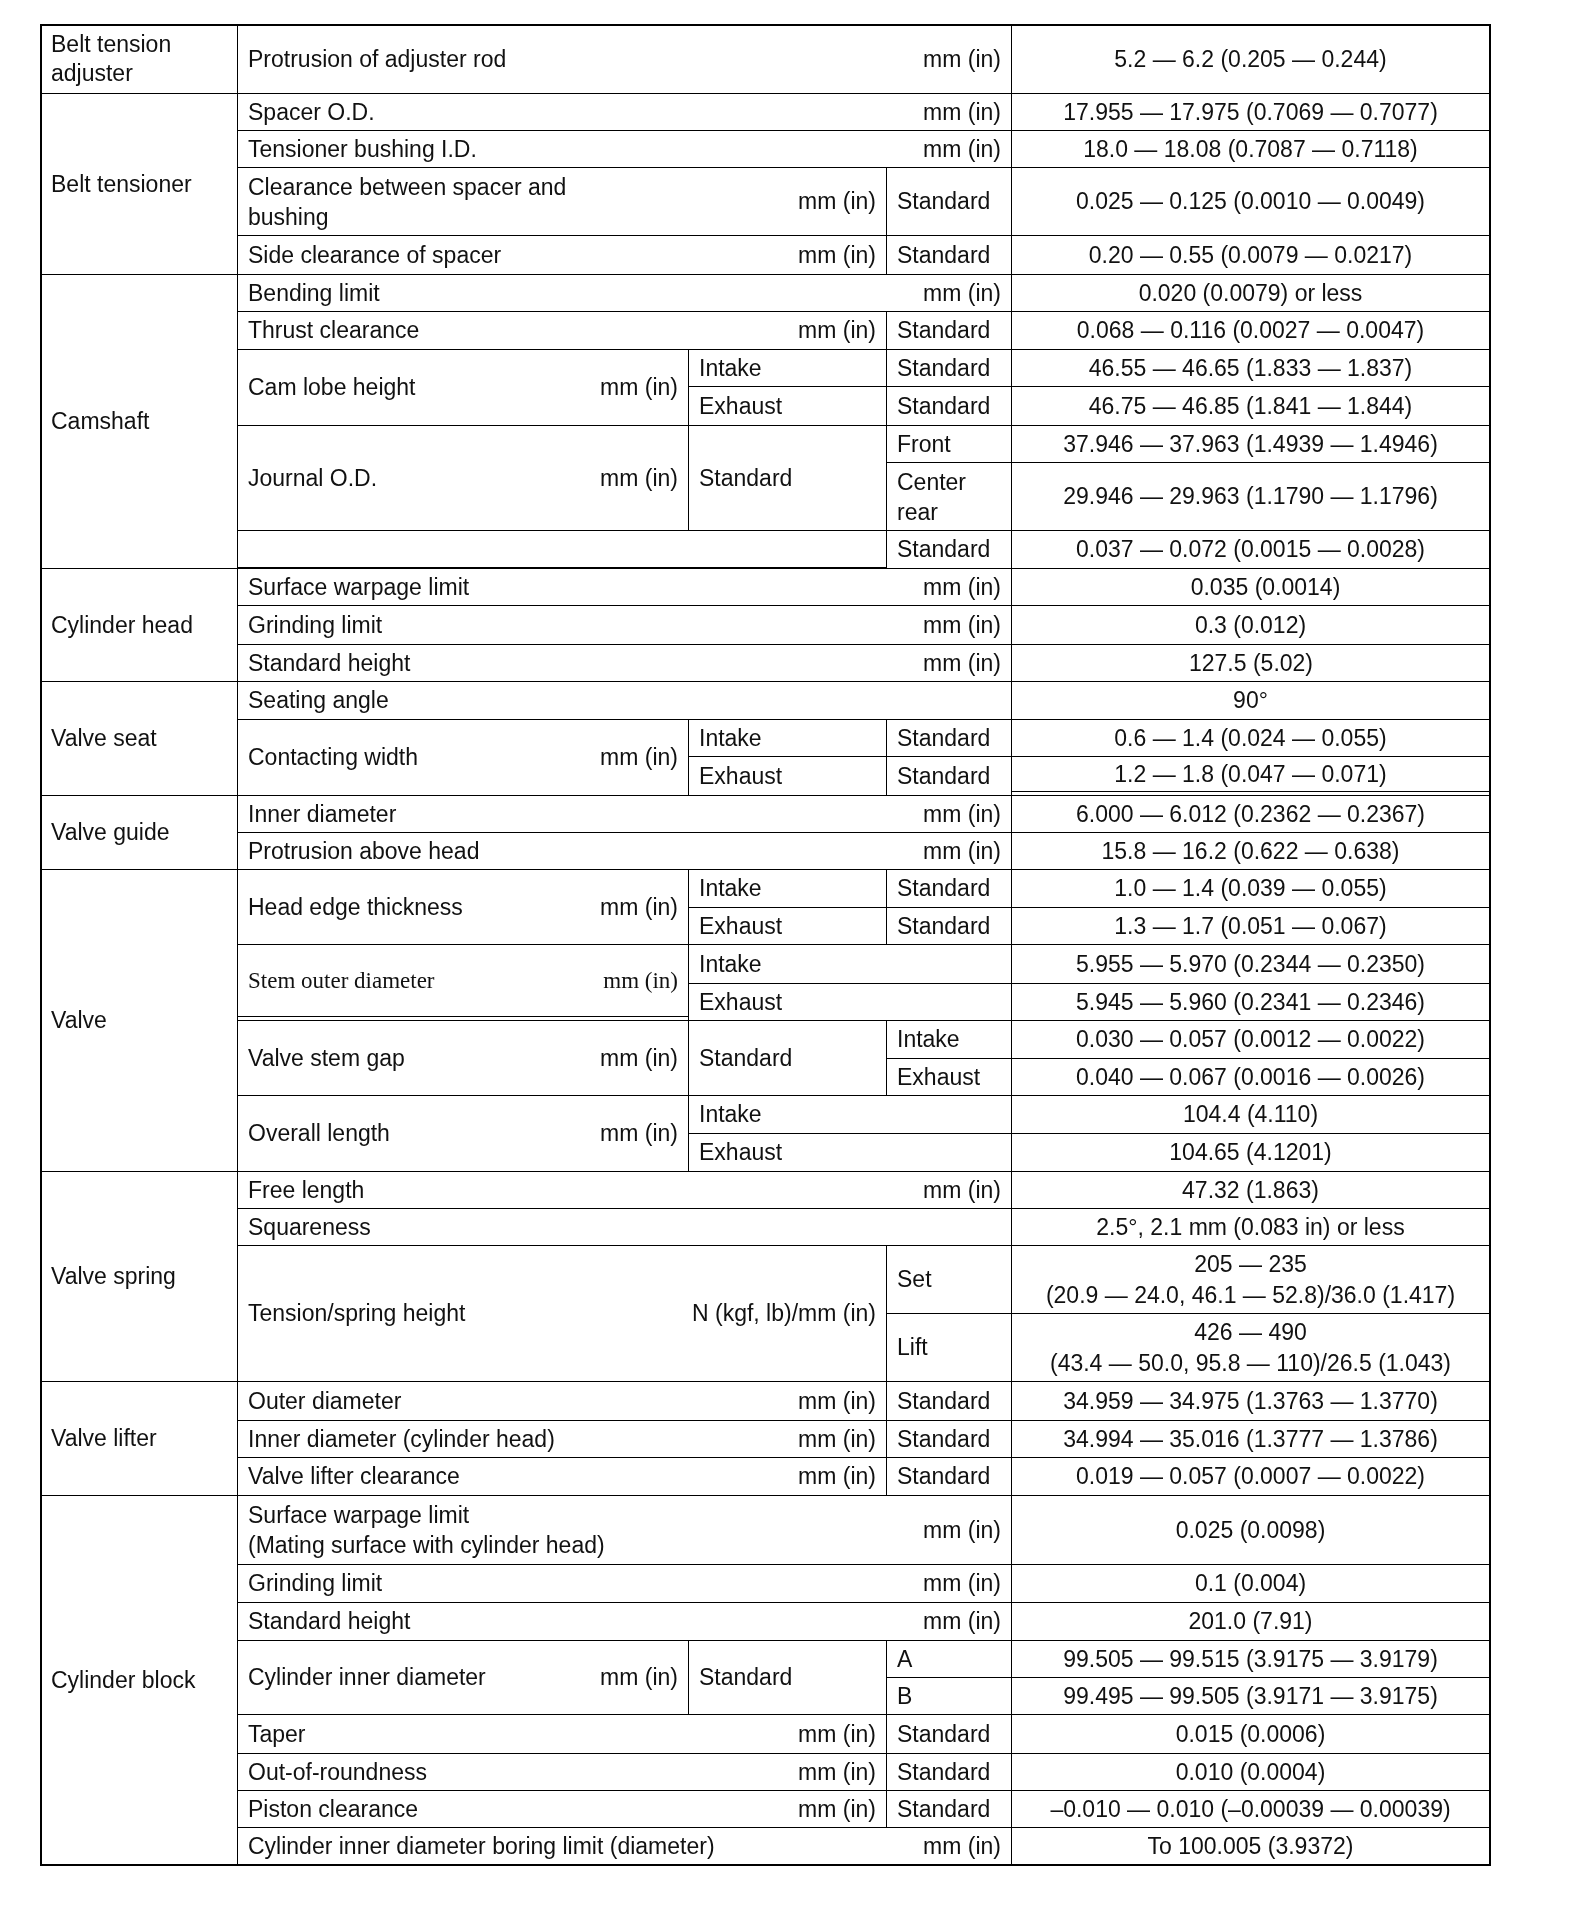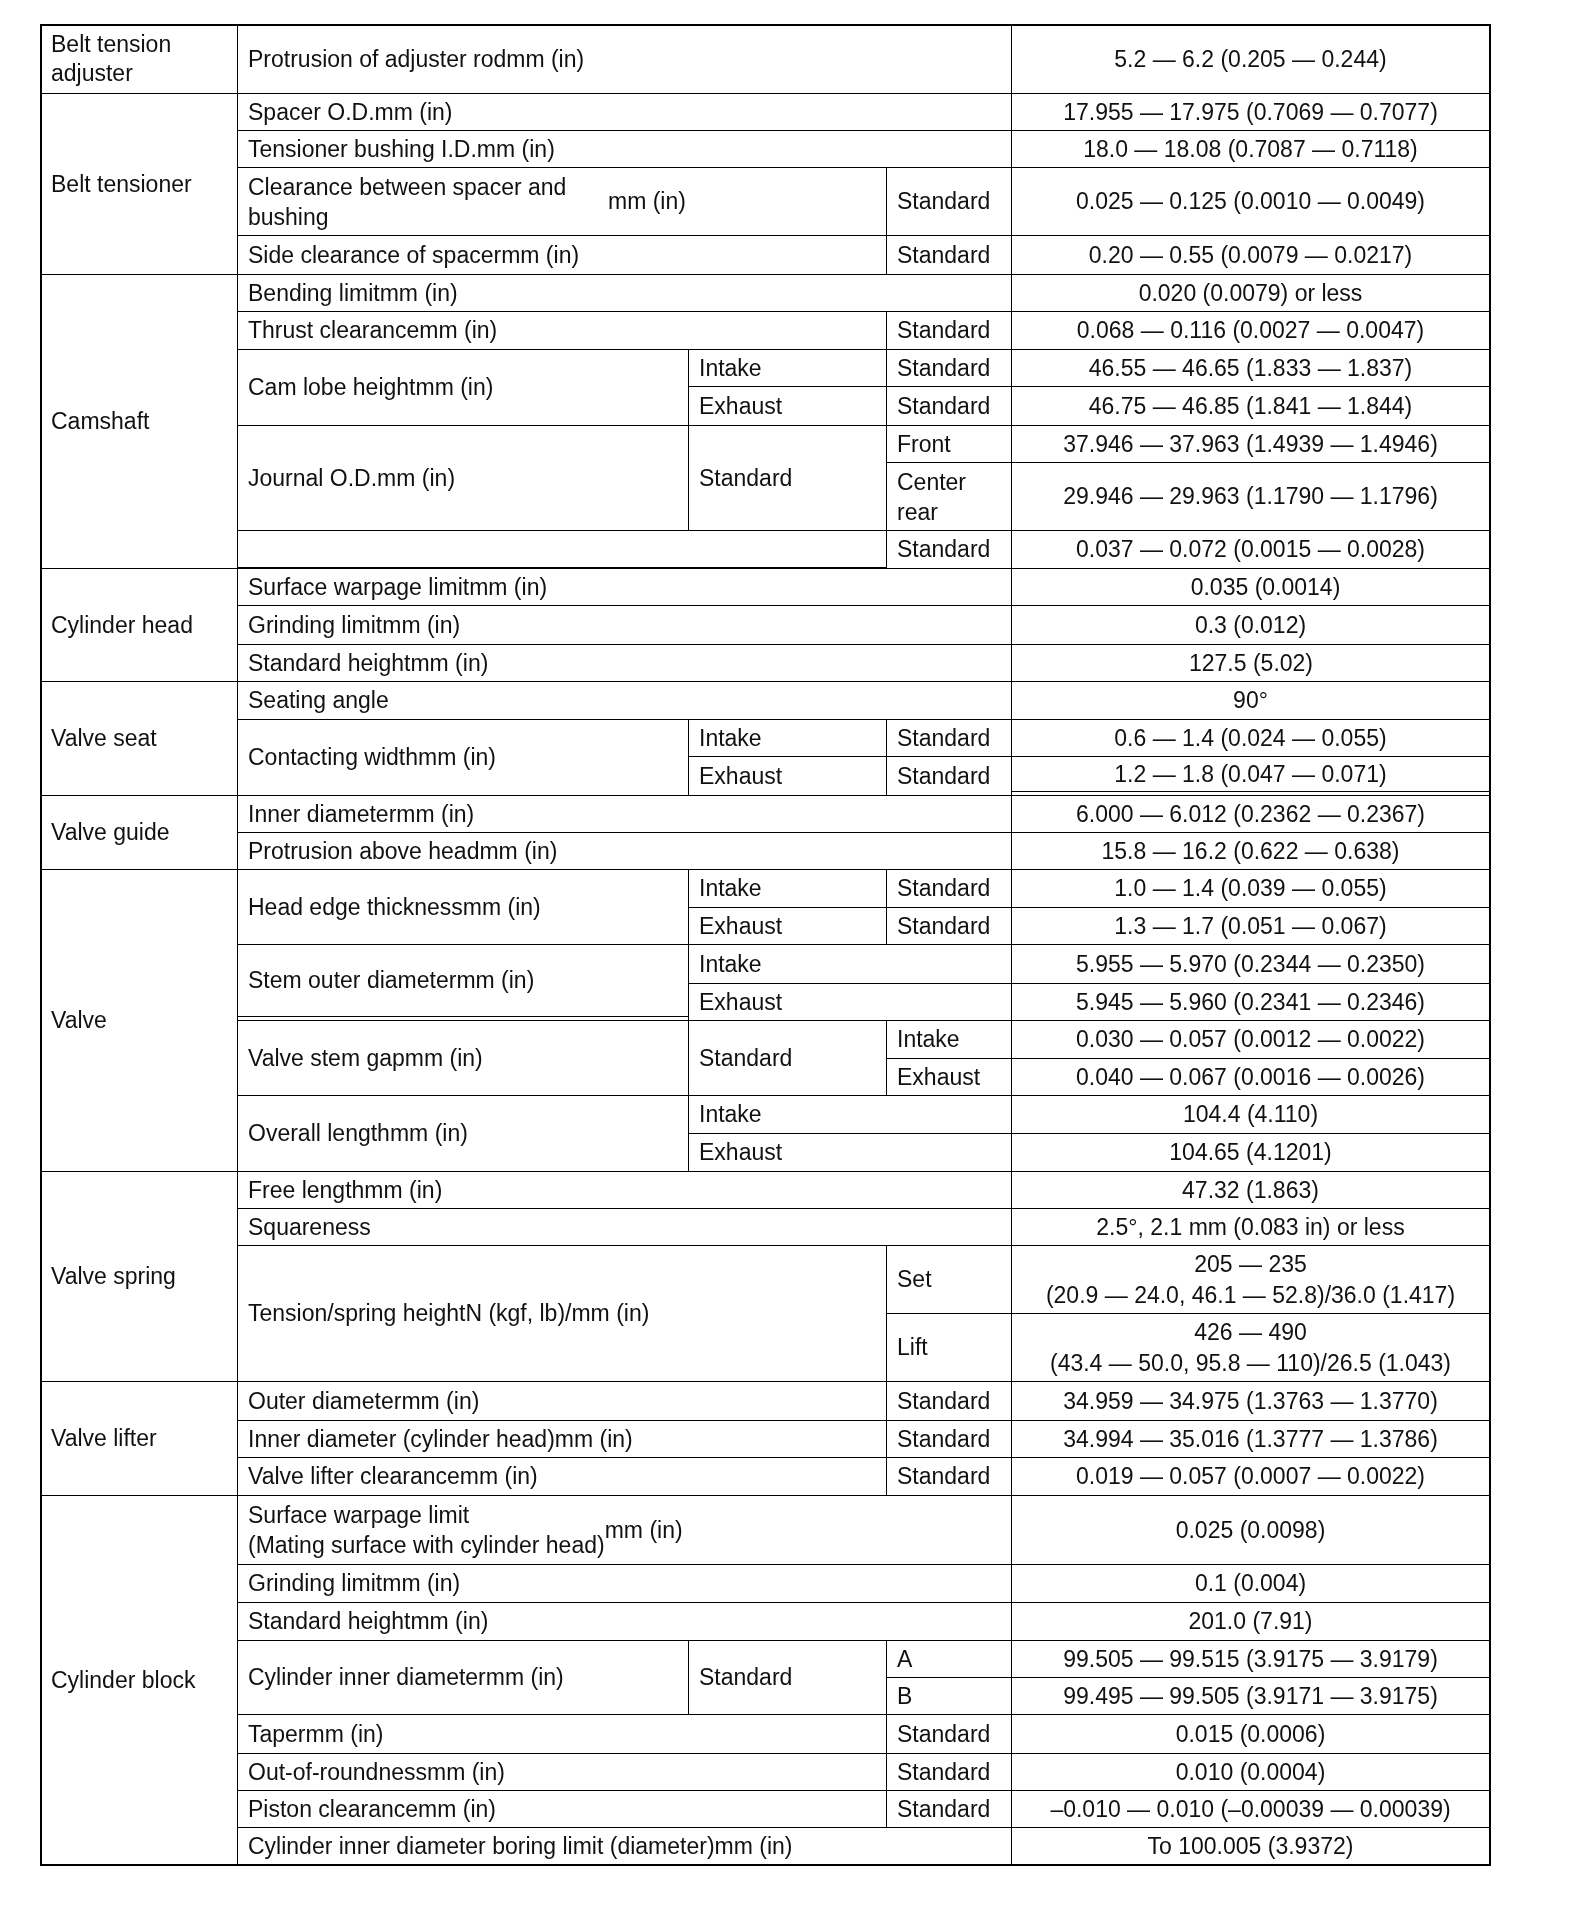--- a/index.html
+++ b/index.html
@@ -2,21 +2,21 @@
 <html><head>
 <meta charset="utf-8">
 <style>
   html, body { margin:0; padding:0; background:#ffffff; }
   body { width:1584px; height:1932px; position:relative; overflow:hidden;
          font-family:"Liberation Sans", "DejaVu Sans", sans-serif; color:#111; }
   .c { position:absolute; box-sizing:border-box; border:1.5px solid #000;
        margin-left:-1px; margin-top:-1px; font-size:23px; line-height:31px;
        display:flex; align-items:center; padding:0 10px; background:#fff; }
   .c.ctr { justify-content:center; text-align:center; }
-  .c.sp { }
+  .c.sp { justify-content:space-between; }
   .c.col { flex-direction:column; align-items:flex-start; justify-content:center; }
   .c.col.ctr { align-items:center; }
   .u { white-space:nowrap; }
   .tbl { position:absolute; left:0; top:0; }
   .outer { position:absolute; left:40px; top:24px; width:1451px; height:1842px;
            border:2.5px solid #000; box-sizing:border-box; pointer-events:none; }
 </style>
 </head>
 <body>
 
@@ -149,21 +149,21 @@
       <span>Head edge thickness</span>
       <span class="u">mm (in)</span>
     </div>
 <div class="c" style="left:689px;top:870px;width:199px;height:39px;">Intake</div>
 <div class="c" style="left:887px;top:870px;width:126px;height:39px;">Standard</div>
 <div class="c ctr" style="left:1012px;top:870px;width:479px;height:39px;">1.0 — 1.4 (0.039 — 0.055)</div>
 <div class="c" style="left:689px;top:908px;width:199px;height:38px;">Exhaust</div>
 <div class="c" style="left:887px;top:908px;width:126px;height:38px;">Standard</div>
 <div class="c ctr" style="left:1012px;top:908px;width:479px;height:38px;">1.3 — 1.7 (0.051 — 0.067)</div>
 
-<div class="c sp" style="left:238px;top:945px;width:452px;height:73px;">
+<div class="c sp" style="left:238px;top:945px;width:452px;height:73px;font-family:Liberation Serif, serif;">
       <span>Stem outer diameter</span>
       <span class="u">mm (in)</span>
     </div>
 <div class="c" style="left:689px;top:945px;width:324px;height:40px;">Intake</div>
 <div class="c ctr" style="left:1012px;top:945px;width:479px;height:40px;">5.955 — 5.970 (0.2344 — 0.2350)</div>
 <div class="c" style="left:689px;top:984px;width:324px;height:38px;">Exhaust</div>
 <div class="c ctr" style="left:1012px;top:984px;width:479px;height:38px;">5.945 — 5.960 (0.2341 — 0.2346)</div>
 
 <div class="c sp" style="left:238px;top:1021px;width:452px;height:76px;">
       <span>Valve stem gap</span>

